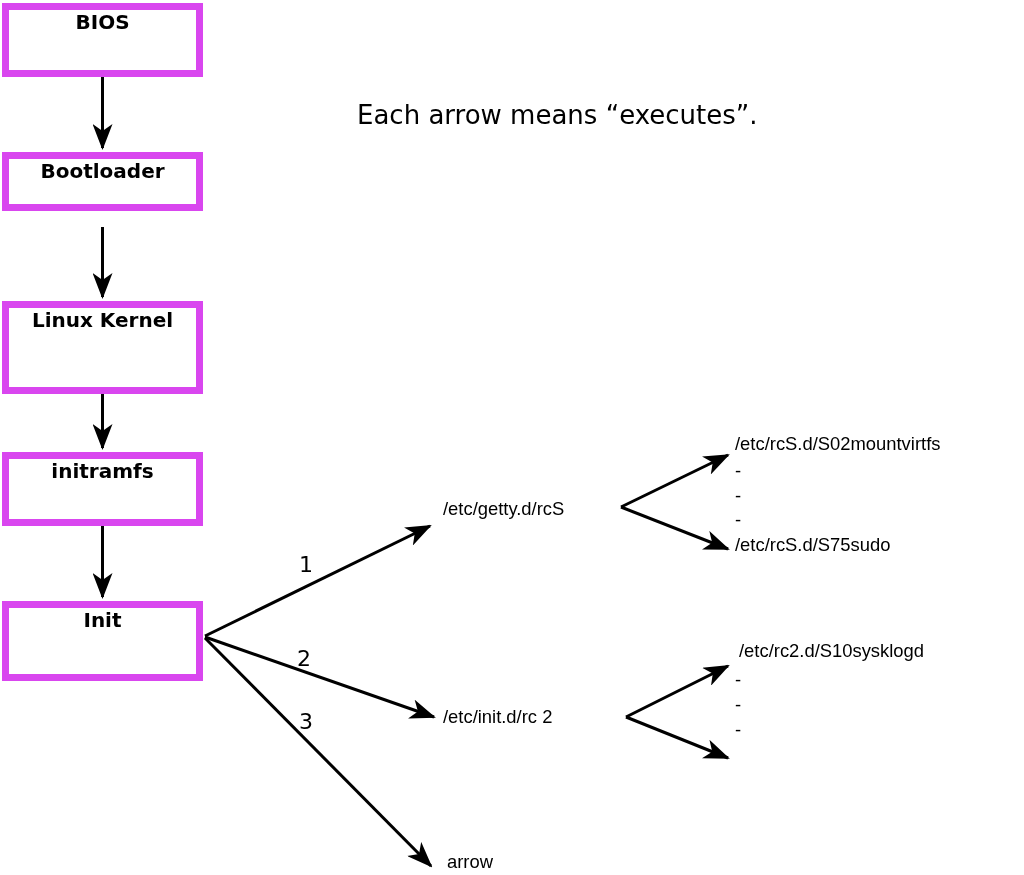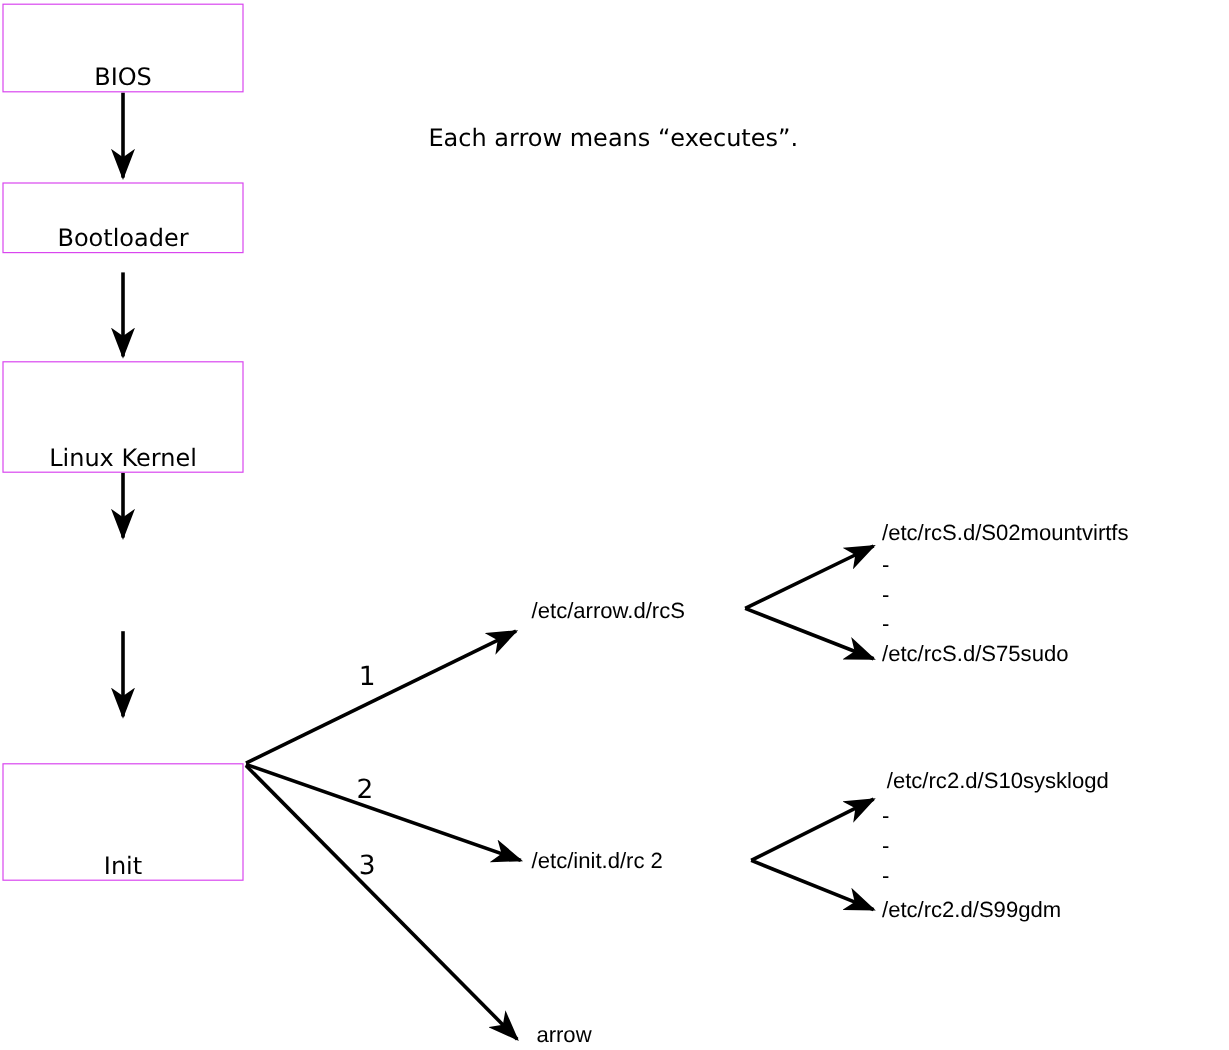--- a/index.html
+++ b/index.html
@@ -11,39 +11,40 @@
     font-family: "DejaVu Sans", "Liberation Sans", sans-serif;
     color: #000000;
     overflow: hidden;
   }
   #edges { position: absolute; left: 0; top: 0; width: 1024px; height: 875px; }
   .node {
     position: absolute;
     left: 2px;
     width: 201px;
     background: #ffffff;
-    border: 1px solid #d946ef;
+    border: 7px solid #d946ef;
     box-sizing: border-box;
     display: flex;
-    align-items: flex-end;
+    align-items: flex-start;
     justify-content: center;
+    font-weight: bold;
   }
   .node span {
     font-size: 20px;
     color: #000000;
     white-space: nowrap;
   }
   .lbl {
     position: absolute;
     white-space: pre;
     color: #000000;
     line-height: 24px;
   }
   .mono { font-family: Liberation Sans, sans-serif; font-size: 18.4px; }
-  .note { font-size: 20px; line-height: 26px; }
+  .note { font-size: 26px; line-height: 26px; }
   .num  { font-size: 22px; line-height: 24px; }
 </style>
 </head>
 <body>
 
 <div id="stage">
 
   <svg id="edges" width="1024" height="875" viewBox="0 0 1024 875">
     <defs>
       <marker id="ah" viewBox="0 0 26 20" markerWidth="26" markerHeight="20" refX="24" refY="10" orient="auto" markerUnits="userSpaceOnUse">
@@ -70,39 +71,41 @@
 
   <div class="node" style="top:3px;height:74px">
     <span>BIOS</span>
   </div>
   <div class="node" style="top:152px;height:59px">
     <span>Bootloader</span>
   </div>
   <div class="node" style="top:301px;height:93px">
     <span>Linux Kernel</span>
   </div>
-  <div class="node" style="top:636px;height:98px">
+  <div class="node" style="top:452px;height:74px">
+    <span>initramfs</span>
+  </div>
+  <div class="node" style="top:601px;height:80px">
     <span>Init</span>
   </div>
 
   <div class="lbl note" style="left:357px;top:102px">Each arrow means “executes”.</div>
 
   <div class="lbl num" style="left:299px;top:553px">1</div>
   <div class="lbl num" style="left:297px;top:647px">2</div>
   <div class="lbl num" style="left:299px;top:710px">3</div>
 
-  <div class="lbl mono" style="left:443px;top:497px">/etc/arrow.d/rcS</div>
+  <div class="lbl mono" style="left:443px;top:497px">/etc/getty.d/rcS</div>
   <div class="lbl mono" style="left:443px;top:705px">/etc/init.d/rc 2</div>
   <div class="lbl mono" style="left:447px;top:850px">arrow</div>
 
   <div class="lbl mono" style="left:735px;top:432px">/etc/rcS.d/S02mountvirtfs</div>
   <div class="lbl mono" style="left:735px;top:459px">-</div>
   <div class="lbl mono" style="left:735px;top:484px">-</div>
   <div class="lbl mono" style="left:735px;top:508px">-</div>
   <div class="lbl mono" style="left:735px;top:533px">/etc/rcS.d/S75sudo</div>
 
   <div class="lbl mono" style="left:739px;top:639px">/etc/rc2.d/S10sysklogd</div>
   <div class="lbl mono" style="left:735px;top:668px">-</div>
   <div class="lbl mono" style="left:735px;top:693px">-</div>
   <div class="lbl mono" style="left:735px;top:718px">-</div>
-  <div class="lbl mono" style="left:735px;top:746px">/etc/rc2.d/S99gdm</div>
 
 </div>
 
 </body></html>

